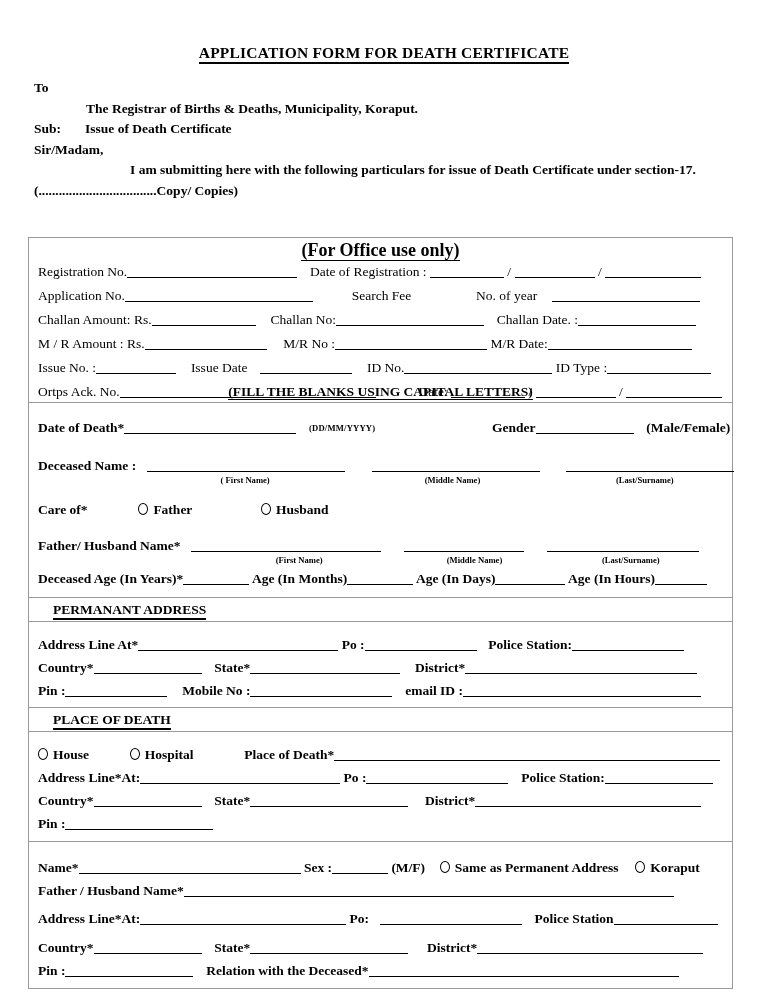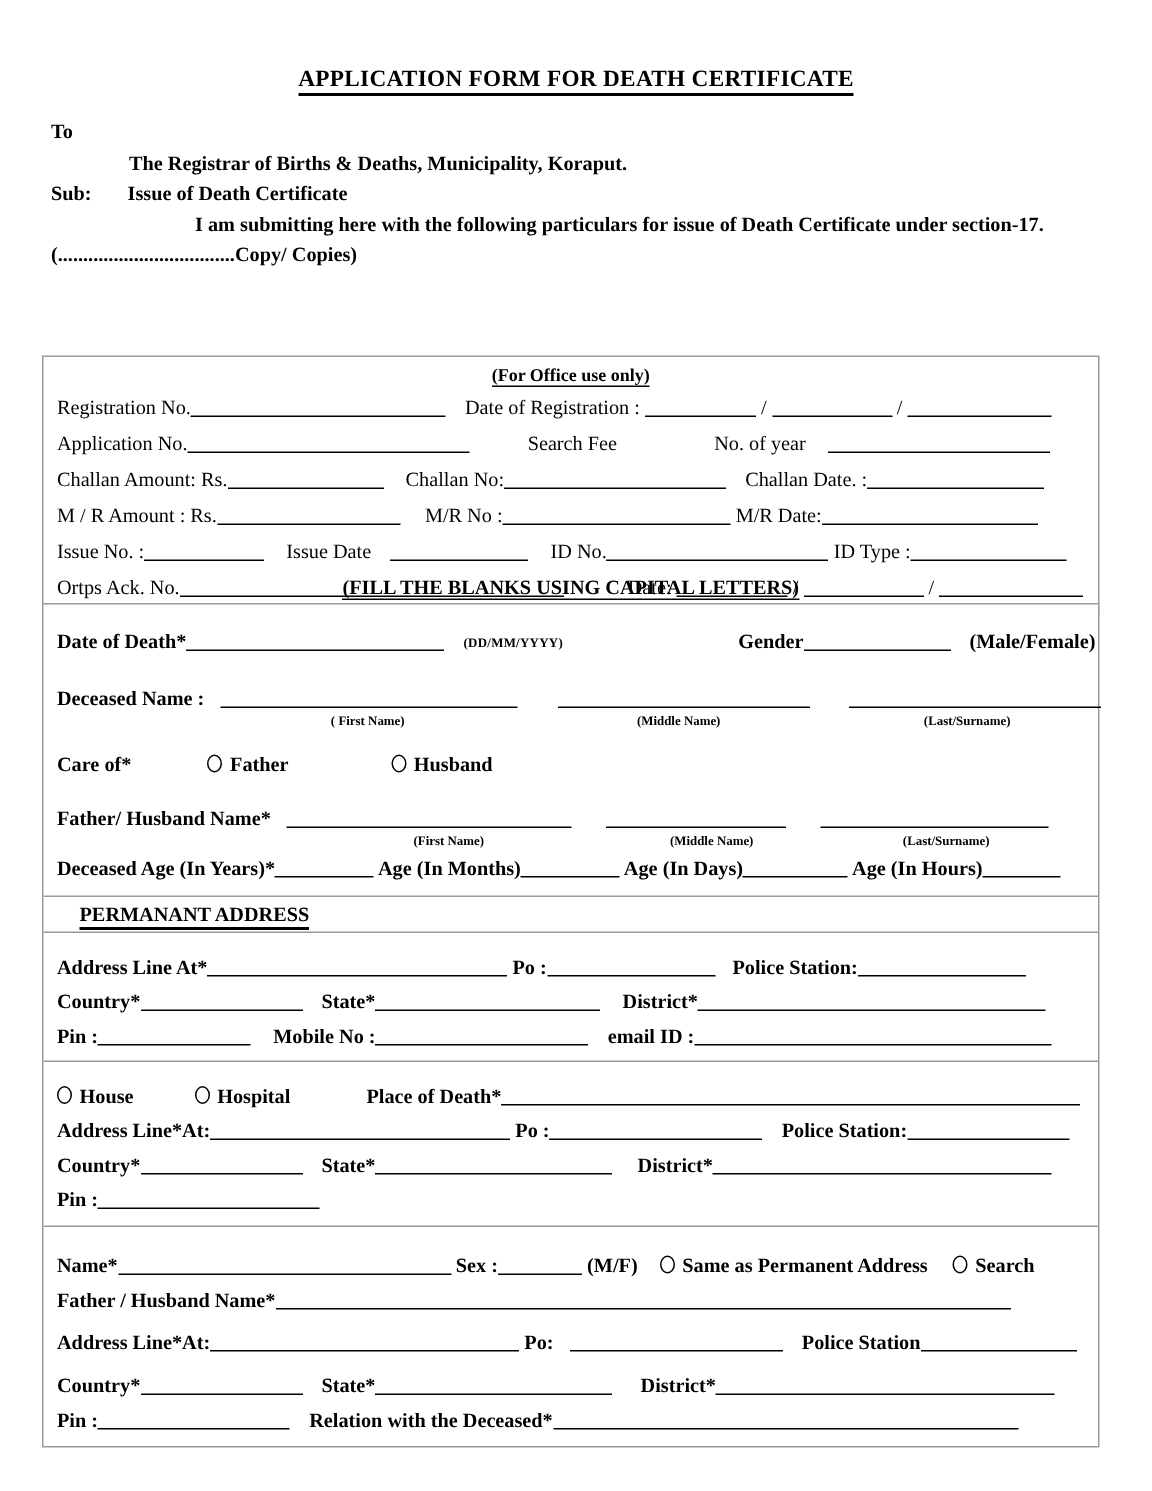--- a/index.html
+++ b/index.html
@@ -58,21 +58,21 @@
     background: #fff;
   }
   .box.office { top: 193px; }
   .box.blanks { top: 358px; }
 
   .office-inner { padding: 3px 9px 7px 9px; }
 
   .center-head {
     text-align: center;
     font-weight: bold;
-    font-size: 12px;
+    font-size: 18px;
     line-height: 18px;
   }
   .center-head span { border-bottom: 1.4px solid #000; }
 
   .orow {
     font-weight: normal;
     font-size: 13.5px;
     line-height: 17px;
     padding: 3.5px 0 3.5px 0;
     white-space: nowrap;
@@ -159,20 +159,21 @@
 <div class="page">
 
   <div class="doc-title">
     <span>APPLICATION FORM FOR DEATH CERTIFICATE</span>
   </div>
 
   <div class="intro">
     <div class="ln"><span>To</span></div>
     <div class="ln"><span class="indent-1"></span><span>The Registrar of Births &amp; Deaths, Municipality, Koraput.</span></div>
     <div class="ln"><span>Sub:</span><span class="sub-gap"></span><span>Issue of Death Certificate</span></div>
+    <div class="ln"><span>Sir/Madam,</span></div>
     <div class="ln"><span class="indent-2"></span><span>I am submitting here with the following particulars for issue of Death Certificate under section-17.</span></div>
     <div class="ln"><span>(...................................Copy/ Copies)</span></div>
   </div>
 
   <div class="box office">
     <div class="office-inner">
       <div class="center-head">
         <span>(For Office use only)</span>
       </div>
 
@@ -331,20 +332,25 @@
         <div class="line">
           <span>Pin :</span><span class="u" style="width:102px"></span>
           <span style="display:inline-block;width:8px"></span>
           <span>Mobile No :</span><span class="u" style="width:142px"></span>
           <span style="display:inline-block;width:6px"></span>
           <span>email ID :</span><span class="u" style="width:238px"></span>
         </div>
       </div>
     </div>
 
+    <div class="srow">
+      <div class="sec-head">
+        <span>PLACE OF DEATH</span>
+      </div>
+    </div>
 
     <div class="srow">
       <div class="grp" style="padding-top:11px;padding-bottom:6px">
         <div class="line">
           <span class="radio"></span><span>House</span>
           <span style="display:inline-block;width:34px"></span>
           <span class="radio"></span><span>Hospital</span>
           <span style="display:inline-block;width:44px"></span>
           <span>Place of Death*</span><span class="u" style="width:386px"></span>
         </div>
@@ -370,21 +376,21 @@
 
     <div class="srow">
       <div class="grp" style="padding-top:14px;padding-bottom:6px">
         <div class="line">
           <span>Name*</span><span class="u" style="width:222px"></span>
           <span>Sex :</span><span class="u" style="width:56px"></span>
           <span>(M/F)</span>
           <span style="display:inline-block;width:8px"></span>
           <span class="radio"></span><span>Same as Permanent Address</span>
           <span style="display:inline-block;width:10px"></span>
-          <span class="radio"></span><span>Search</span>
+          <span class="radio"></span><span>Koraput</span>
         </div>
         <div class="line">
           <span>Father  / Husband Name*</span><span class="u" style="width:490px"></span>
         </div>
         <div class="line" style="padding-top:8px">
           <span>Address Line*At:</span><span class="u" style="width:206px"></span>
           <span>Po:</span>
           <span style="display:inline-block;width:4px"></span>
           <span class="u" style="width:142px"></span>
           <span style="display:inline-block;width:6px"></span>

